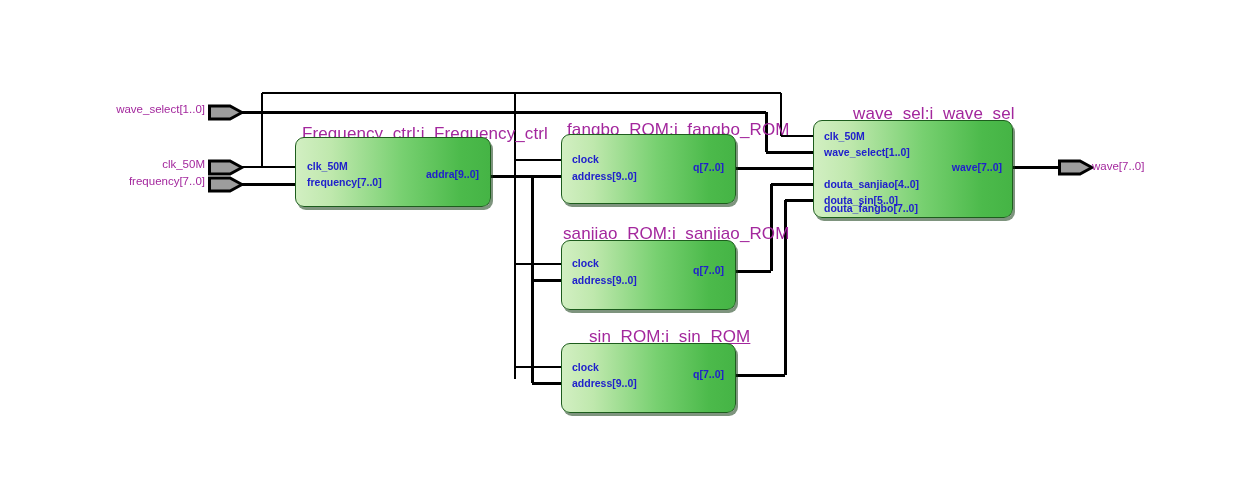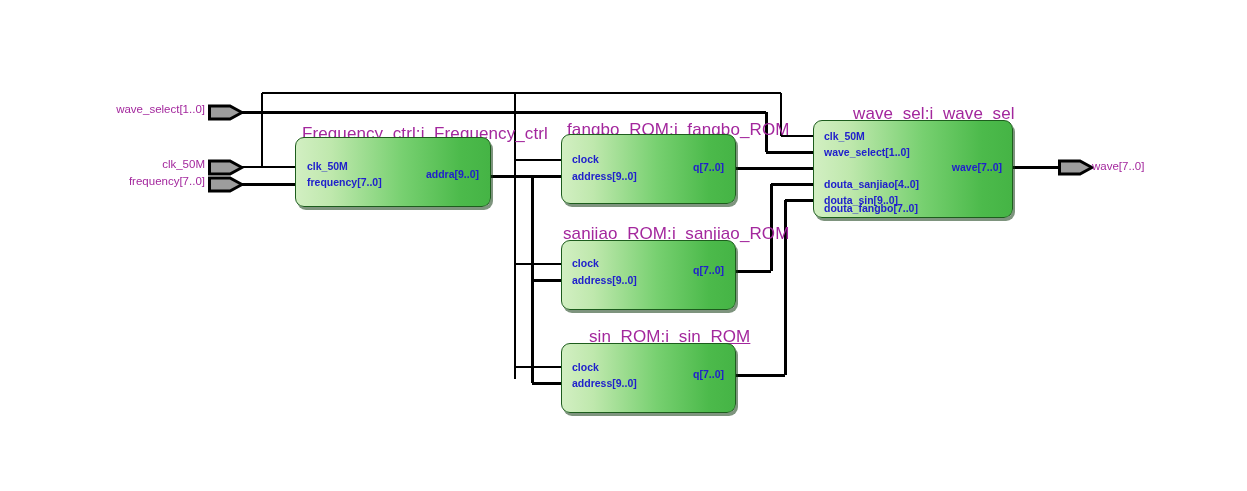--- a/index.html
+++ b/index.html
@@ -148,16 +148,16 @@
   <div class="pin" style="left:572px;top:361px;">clock</div>
   <div class="pin" style="left:572px;top:377px;">address[9..0]</div>
   <div class="pin out" style="left:604px;top:368px;width:120px;">q[7..0]</div>
 
   <div class="blk-title" style="left:853px;top:104px;">wave_sel:i_wave_sel</div>
   <div class="block" style="left:813px;top:120px;width:200px;height:98px;"></div>
   <div class="pin" style="left:824px;top:130px;">clk_50M</div>
   <div class="pin" style="left:824px;top:146px;">wave_select[1..0]</div>
   <div class="pin" style="left:824px;top:162px;margin-top:40px;">douta_fangbo[7..0]</div>
   <div class="pin" style="left:824px;top:178px;">douta_sanjiao[4..0]</div>
-  <div class="pin" style="left:824px;top:194px;">douta_sin[9..0]</div>
+  <div class="pin" style="left:824px;top:194px;">douta_sin[5..0]</div>
   <div class="pin out" style="left:880px;top:161px;width:122px;">wave[7..0]</div>
 
 </div>
 
 </body></html>

